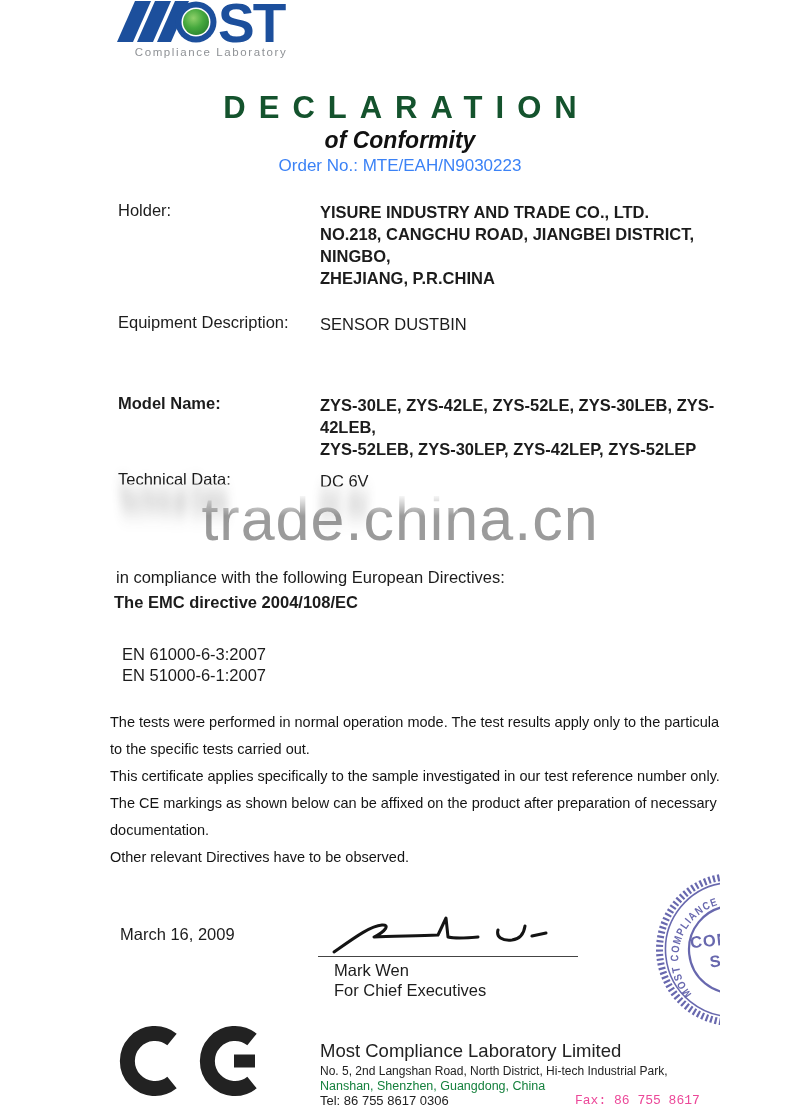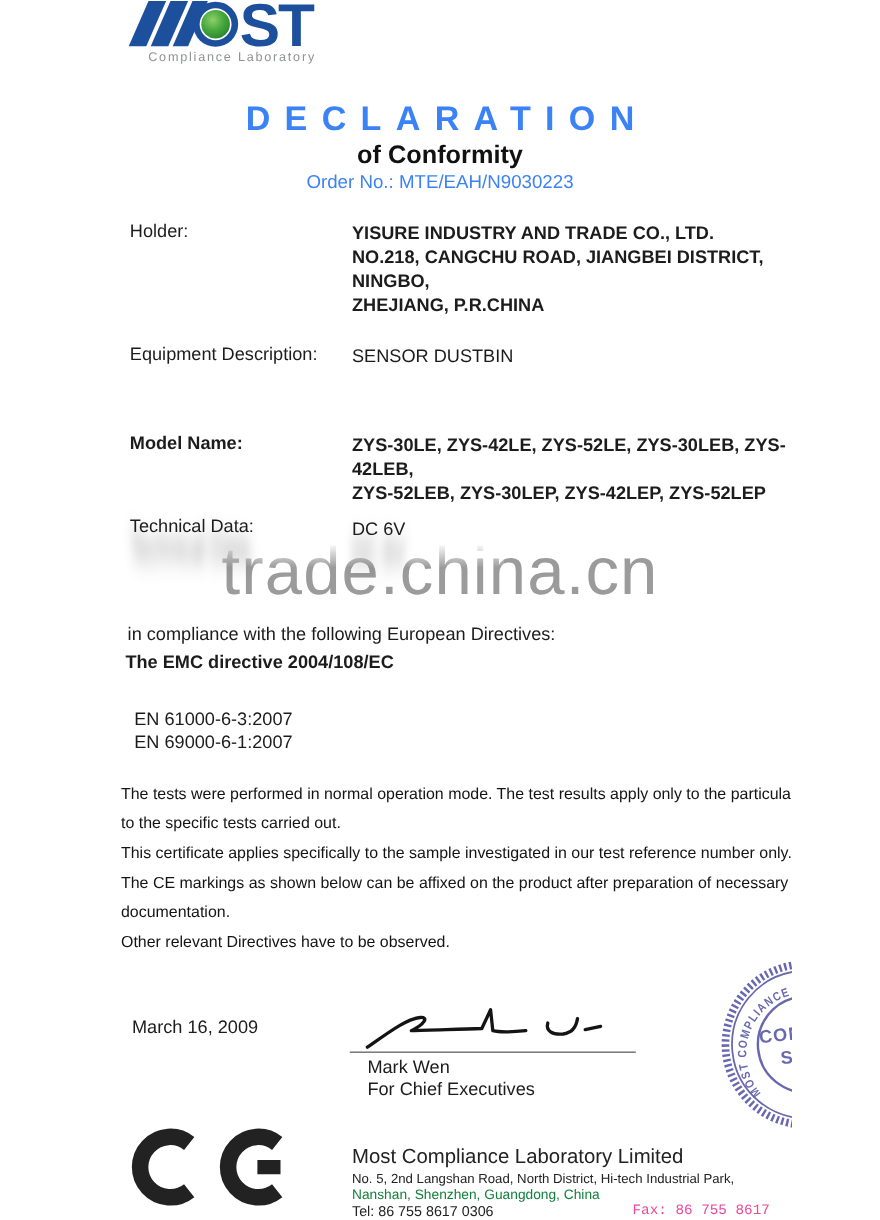--- a/index.html
+++ b/index.html
@@ -6,22 +6,22 @@
   html,body { background:#fff; }
   body { font-family:"Liberation Sans", sans-serif; color:#1c1c1c; }
   .page { position:relative; width:640px; height:1109px; background:#fff; overflow:hidden; margin:0 auto; }
 
   
   .logo { position:absolute; left:35px; top:0; width:192px; }
   .logo svg { display:block; }
   .logo .tagline { margin-top:2px; text-align:center; font-size:11.5px; color:#8f9296; letter-spacing:1.6px; }
 
   
-  .title-main { position:absolute; top:90px; left:0; right:0; text-align:center; font-size:31px; font-weight:bold; letter-spacing:13px; padding-left:13px; color:#3b82f6; }
-  .title-sub  { position:absolute; top:127px; left:0; right:0; text-align:center; font-size:23px; font-weight:bold; color:#111; }
+  .title-main { position:absolute; top:90px; left:0; right:0; text-align:center; font-size:31px; font-weight:bold; letter-spacing:13px; padding-left:13px; color:#14532d; }
+  .title-sub  { position:absolute; top:127px; left:0; right:0; text-align:center; font-size:23px; font-weight:bold; color:#111;font-style:italic; }
   .order-no   { position:absolute; top:156px; left:0; right:0; text-align:center; font-size:17px; color:#3b82f6; }
 
   
   .flabel { position:absolute; left:38px; font-size:16.5px; color:#1c1c1c; }
   .fvalue { position:absolute; left:240px; font-size:16.5px; color:#1c1c1c; line-height:22px; }
   .fvalue.bold { font-weight:bold; }
   .row-holder    { top:201px; }
   .row-equipment { top:313px; }
   .row-model     { top:394px;font-weight:bold; }
   .row-tech      { top:470px; }
@@ -129,21 +129,21 @@
   <div class="fvalue row-tech">
     <span class="smeared">
       <span class="sharp">DC 6V</span>
       <span class="blur">DC 6V</span>
     </span>
   </div>
 
   <div class="compliance-intro">in compliance with the following European Directives:</div>
   <div class="directive">The EMC directive 2004/108/EC</div>
   <div class="standard1">EN 61000-6-3:2007</div>
-  <div class="standard2">EN 69000-6-1:2007</div>
+  <div class="standard2">EN 51000-6-1:2007</div>
 
   <div class="paragraphs">
     <p>The tests were performed in normal operation mode. The test results apply only to the particular sample tested and to the specific tests carried out.</p>
     <p>This certificate applies specifically to the sample investigated in our test reference number only.</p>
     <p>The CE markings as shown below can be affixed on the product after preparation of necessary technical documentation.</p>
     <p>Other relevant Directives have to be observed.</p>
   </div>
 
   <div class="sig-date">March 16, 2009</div>
   <svg class="sig-scribble" width="220" height="46" viewBox="0 0 220 46">

